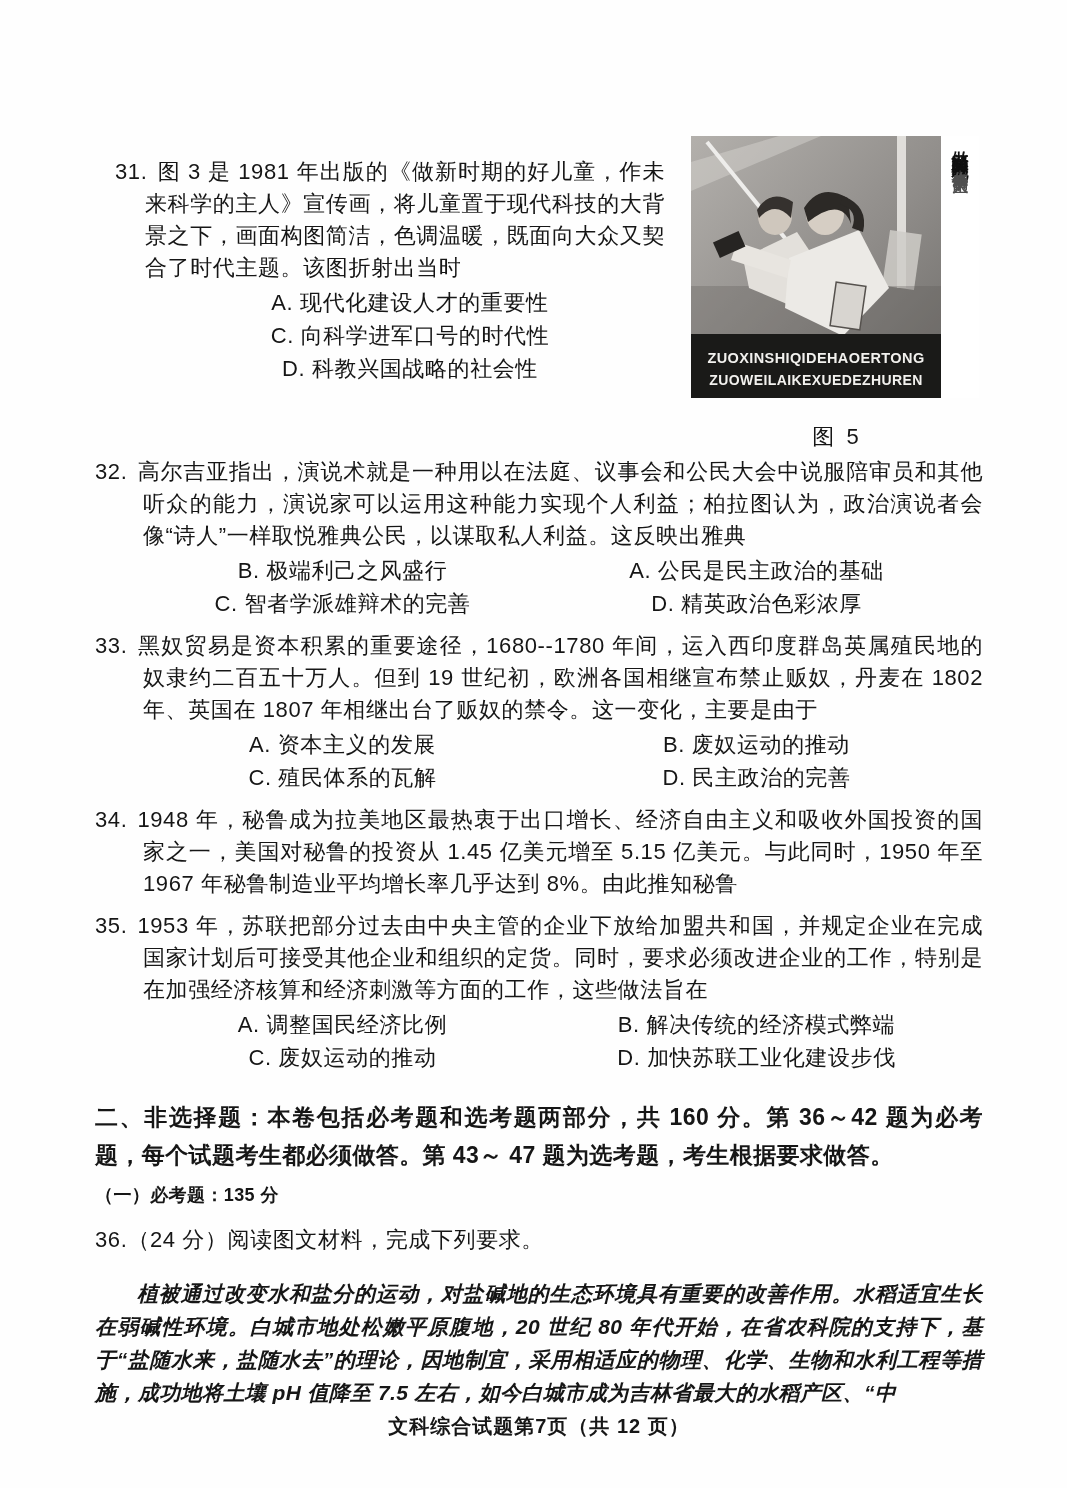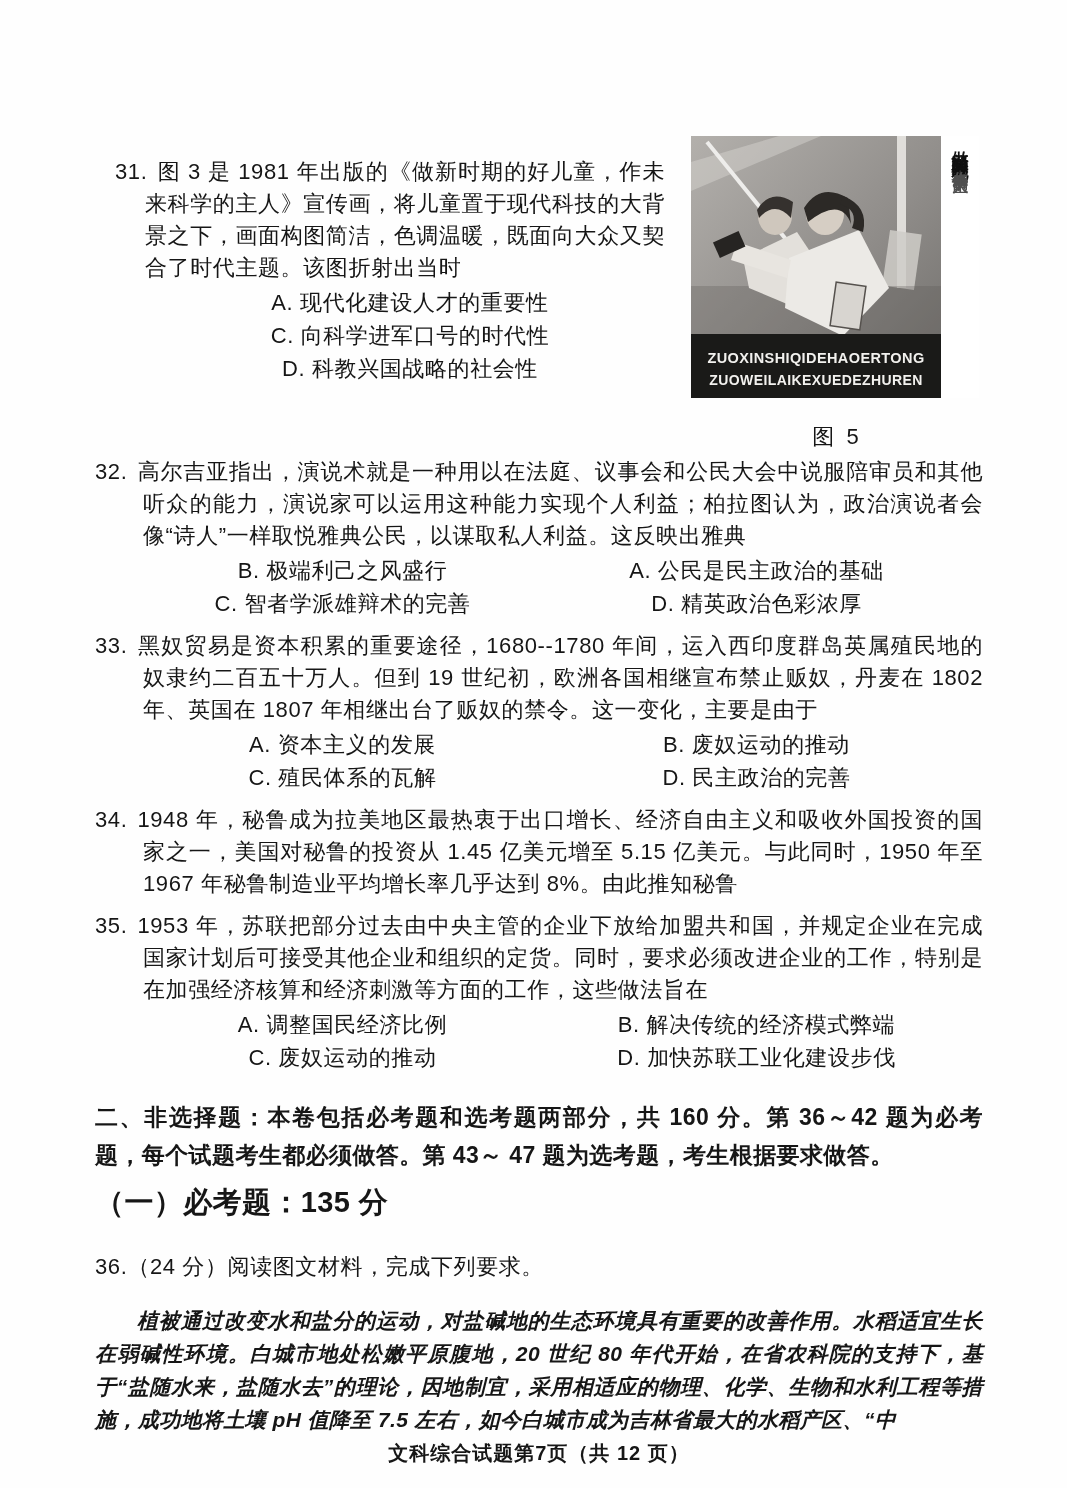--- a/index.html
+++ b/index.html
@@ -49,21 +49,21 @@
     writing-mode:vertical-rl; text-orientation:upright;
     font-size:15px; font-weight:700; color:#4f4f4f; letter-spacing:1px; margin-top:5px;
   }
   .figcap { text-align:center; font-size:22px; letter-spacing:3px; margin-top:24px; }
 
   .section-head {
     margin:24px 0 0 0;
     font-size:23px; font-weight:700; line-height:38px;
     letter-spacing:0.4px; text-align:justify;
   }
-  .part-label { margin-top:9px; font-size:29px; font-weight:700; letter-spacing:0.4px; }
+  .part-label { margin-top:9px; font-size:18px; font-weight:700; letter-spacing:0.4px; }
   .q36-head { margin-top:9px; font-size:22px; letter-spacing:0.6px; }
   .q36-para {
     margin:8px 0 0 0;
     font-size:21px; line-height:33px;
     font-style:italic; font-weight:600;
     letter-spacing:0.4px; text-align:justify; text-indent:2em;
   }
   .footer { margin-top:4px; text-align:center; font-size:20px; font-weight:600; letter-spacing:1px; }
 </style>
 </head>

